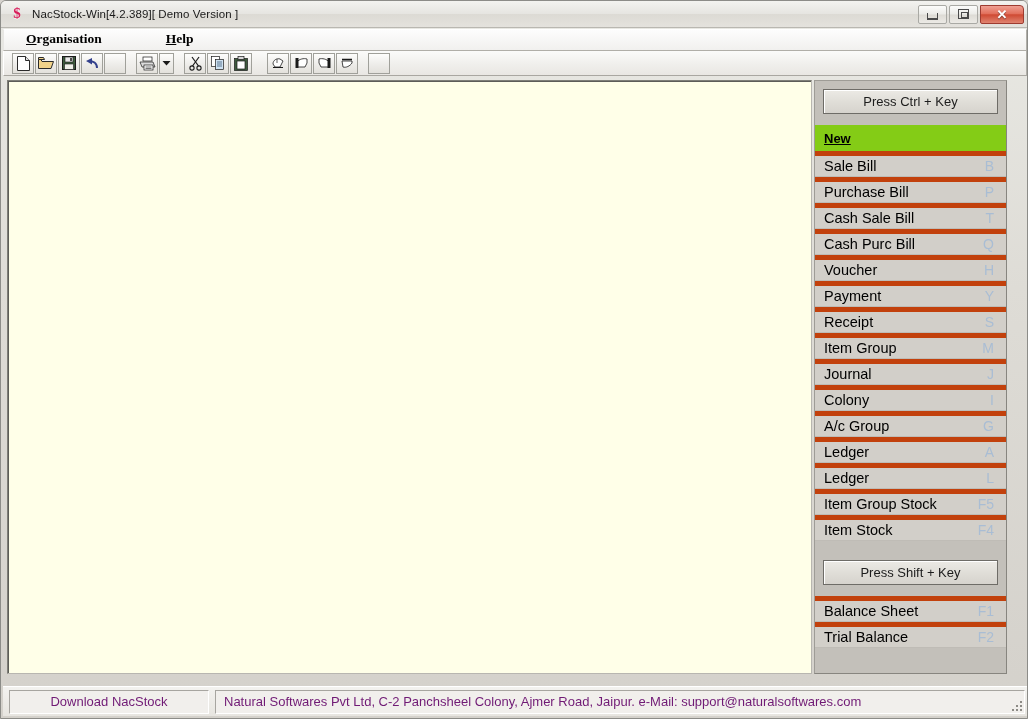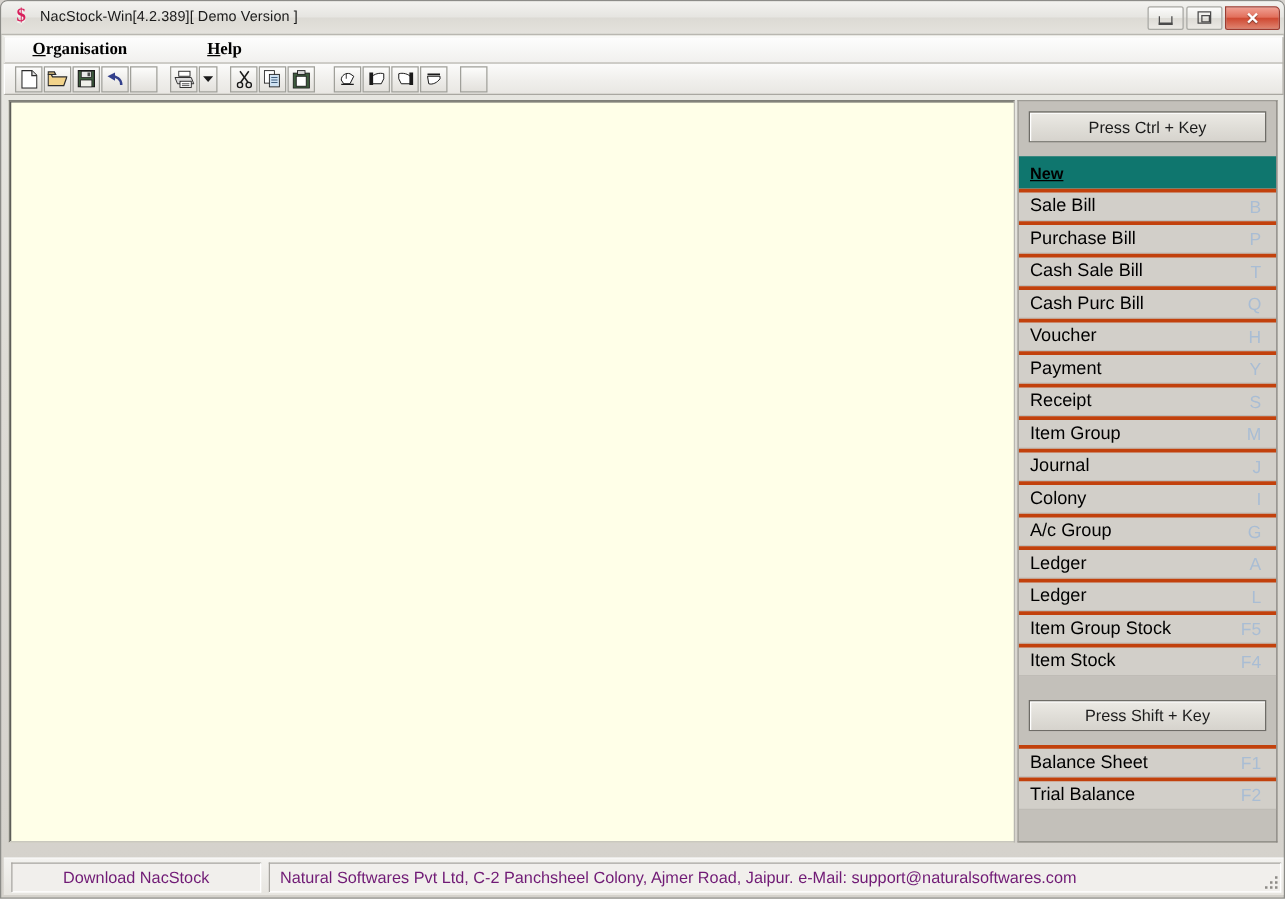--- a/index.html
+++ b/index.html
@@ -131,52 +131,52 @@
     background: #ffffe8;
     border: 1px solid #7f7f78;
     border-right-color: #b8b6b0;
     border-bottom-color: #b8b6b0;
     box-shadow: inset 1px 1px 0 #5d5d58;
   }
 
   
   #sidebar {
     position: absolute; left: 813px; top: 79px;
-    width: 208px; height: 594px;
+    width: 193px; height: 594px;
     background: #c3c0ba;
     border-left: 1px solid #9e9c96;
     border-top: 1px solid #9e9c96;
     border-right: 1px solid #87857f;
     border-bottom: 1px solid #87857f;
     overflow: hidden;
   }
   .panel-btn {
     margin: 8px 8px 0 8px;
     height: 25px;
     background: linear-gradient(to bottom, #eceae5 0%, #e0ded8 50%, #d6d3cd 100%);
     border: 1px solid #6e6c67;
     display: flex; align-items: center; justify-content: center;
     font-size: 13px; color: #1c1c1c;
     box-shadow: inset 1px 1px 0 #ffffff;
   }
   .sec-header {
     height: 26px;
-    background: #0f766e;
+    background: #84cc16;
     display: flex; align-items: center;
     padding-left: 9px;
     font: bold 13px "Liberation Sans", sans-serif;
     color: #000;
   }
   .sec-header span { text-decoration: underline; }
   .sec-gap { height: 11px; background: #c3c0ba; }
   .sb-row {
     height: 26px;
     background: #d2cfc9;
     border-bottom: 1px solid #bfbcb6;
-    border-top: 3px solid #c2410c;
+    border-top: 5px solid #c2410c;
     display: flex; align-items: center;
     padding: 0 12px 0 9px;
     cursor: default;
   }
   .sb-label {
     flex: 1 1 auto;
     font-size: 14.5px; color: #000;
     white-space: nowrap; overflow: hidden;
   }
   .sb-key {

